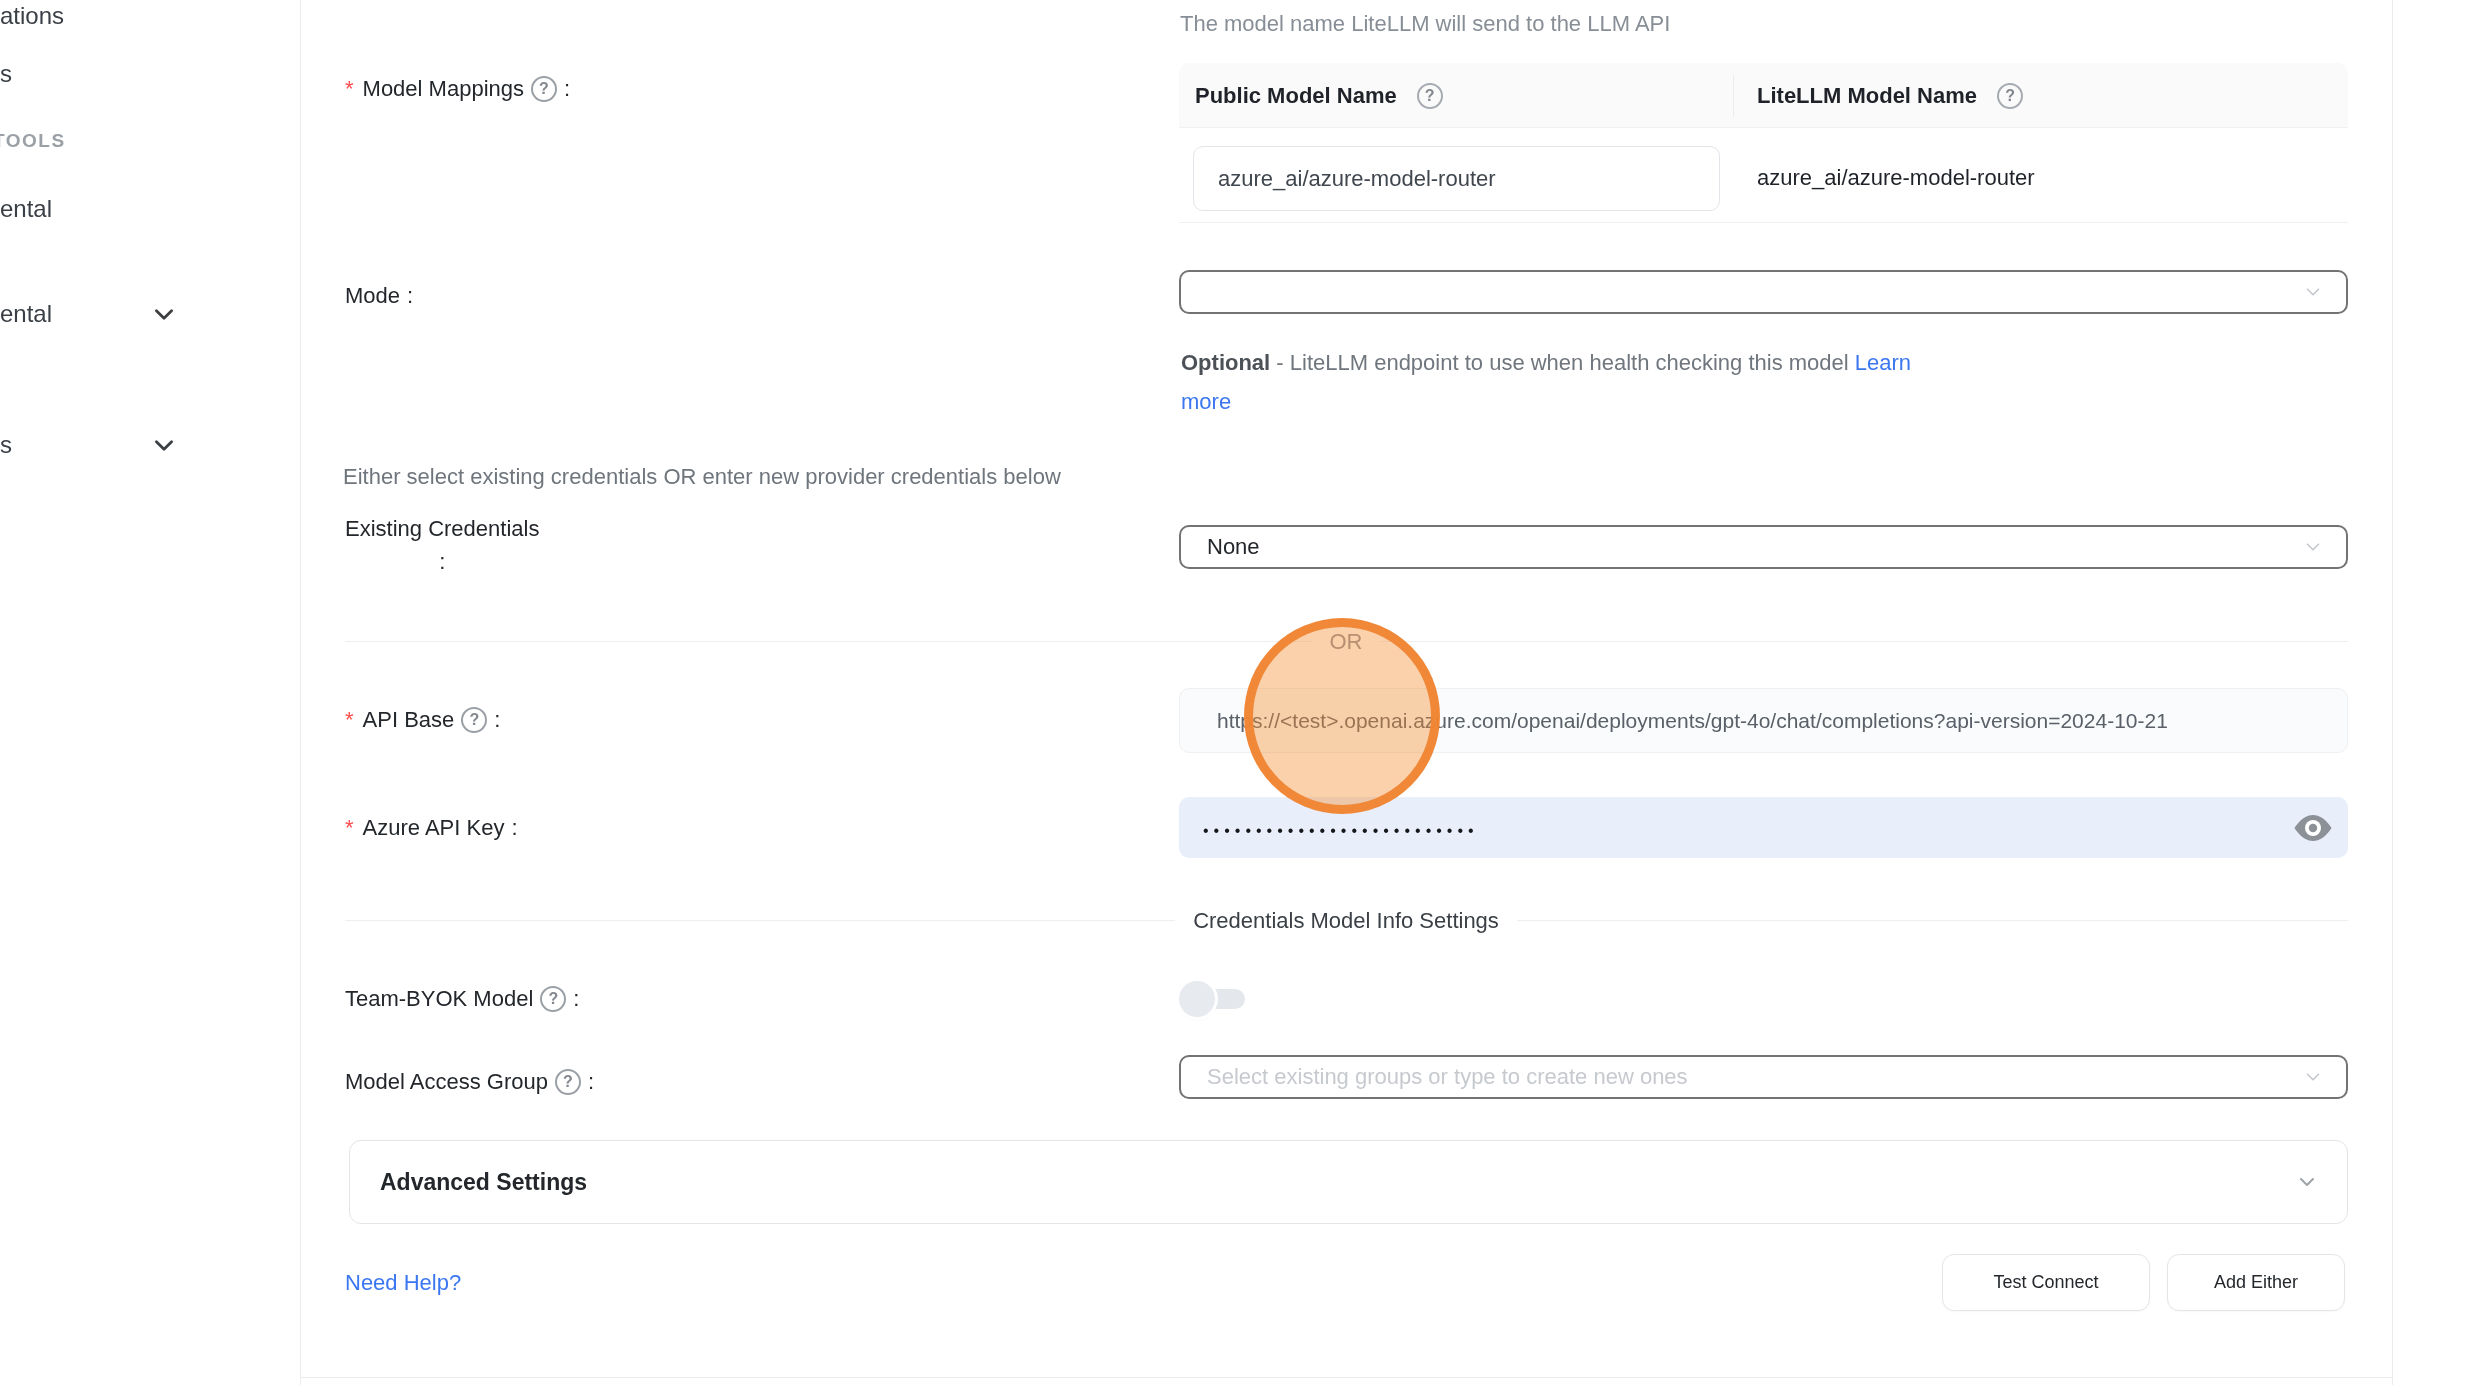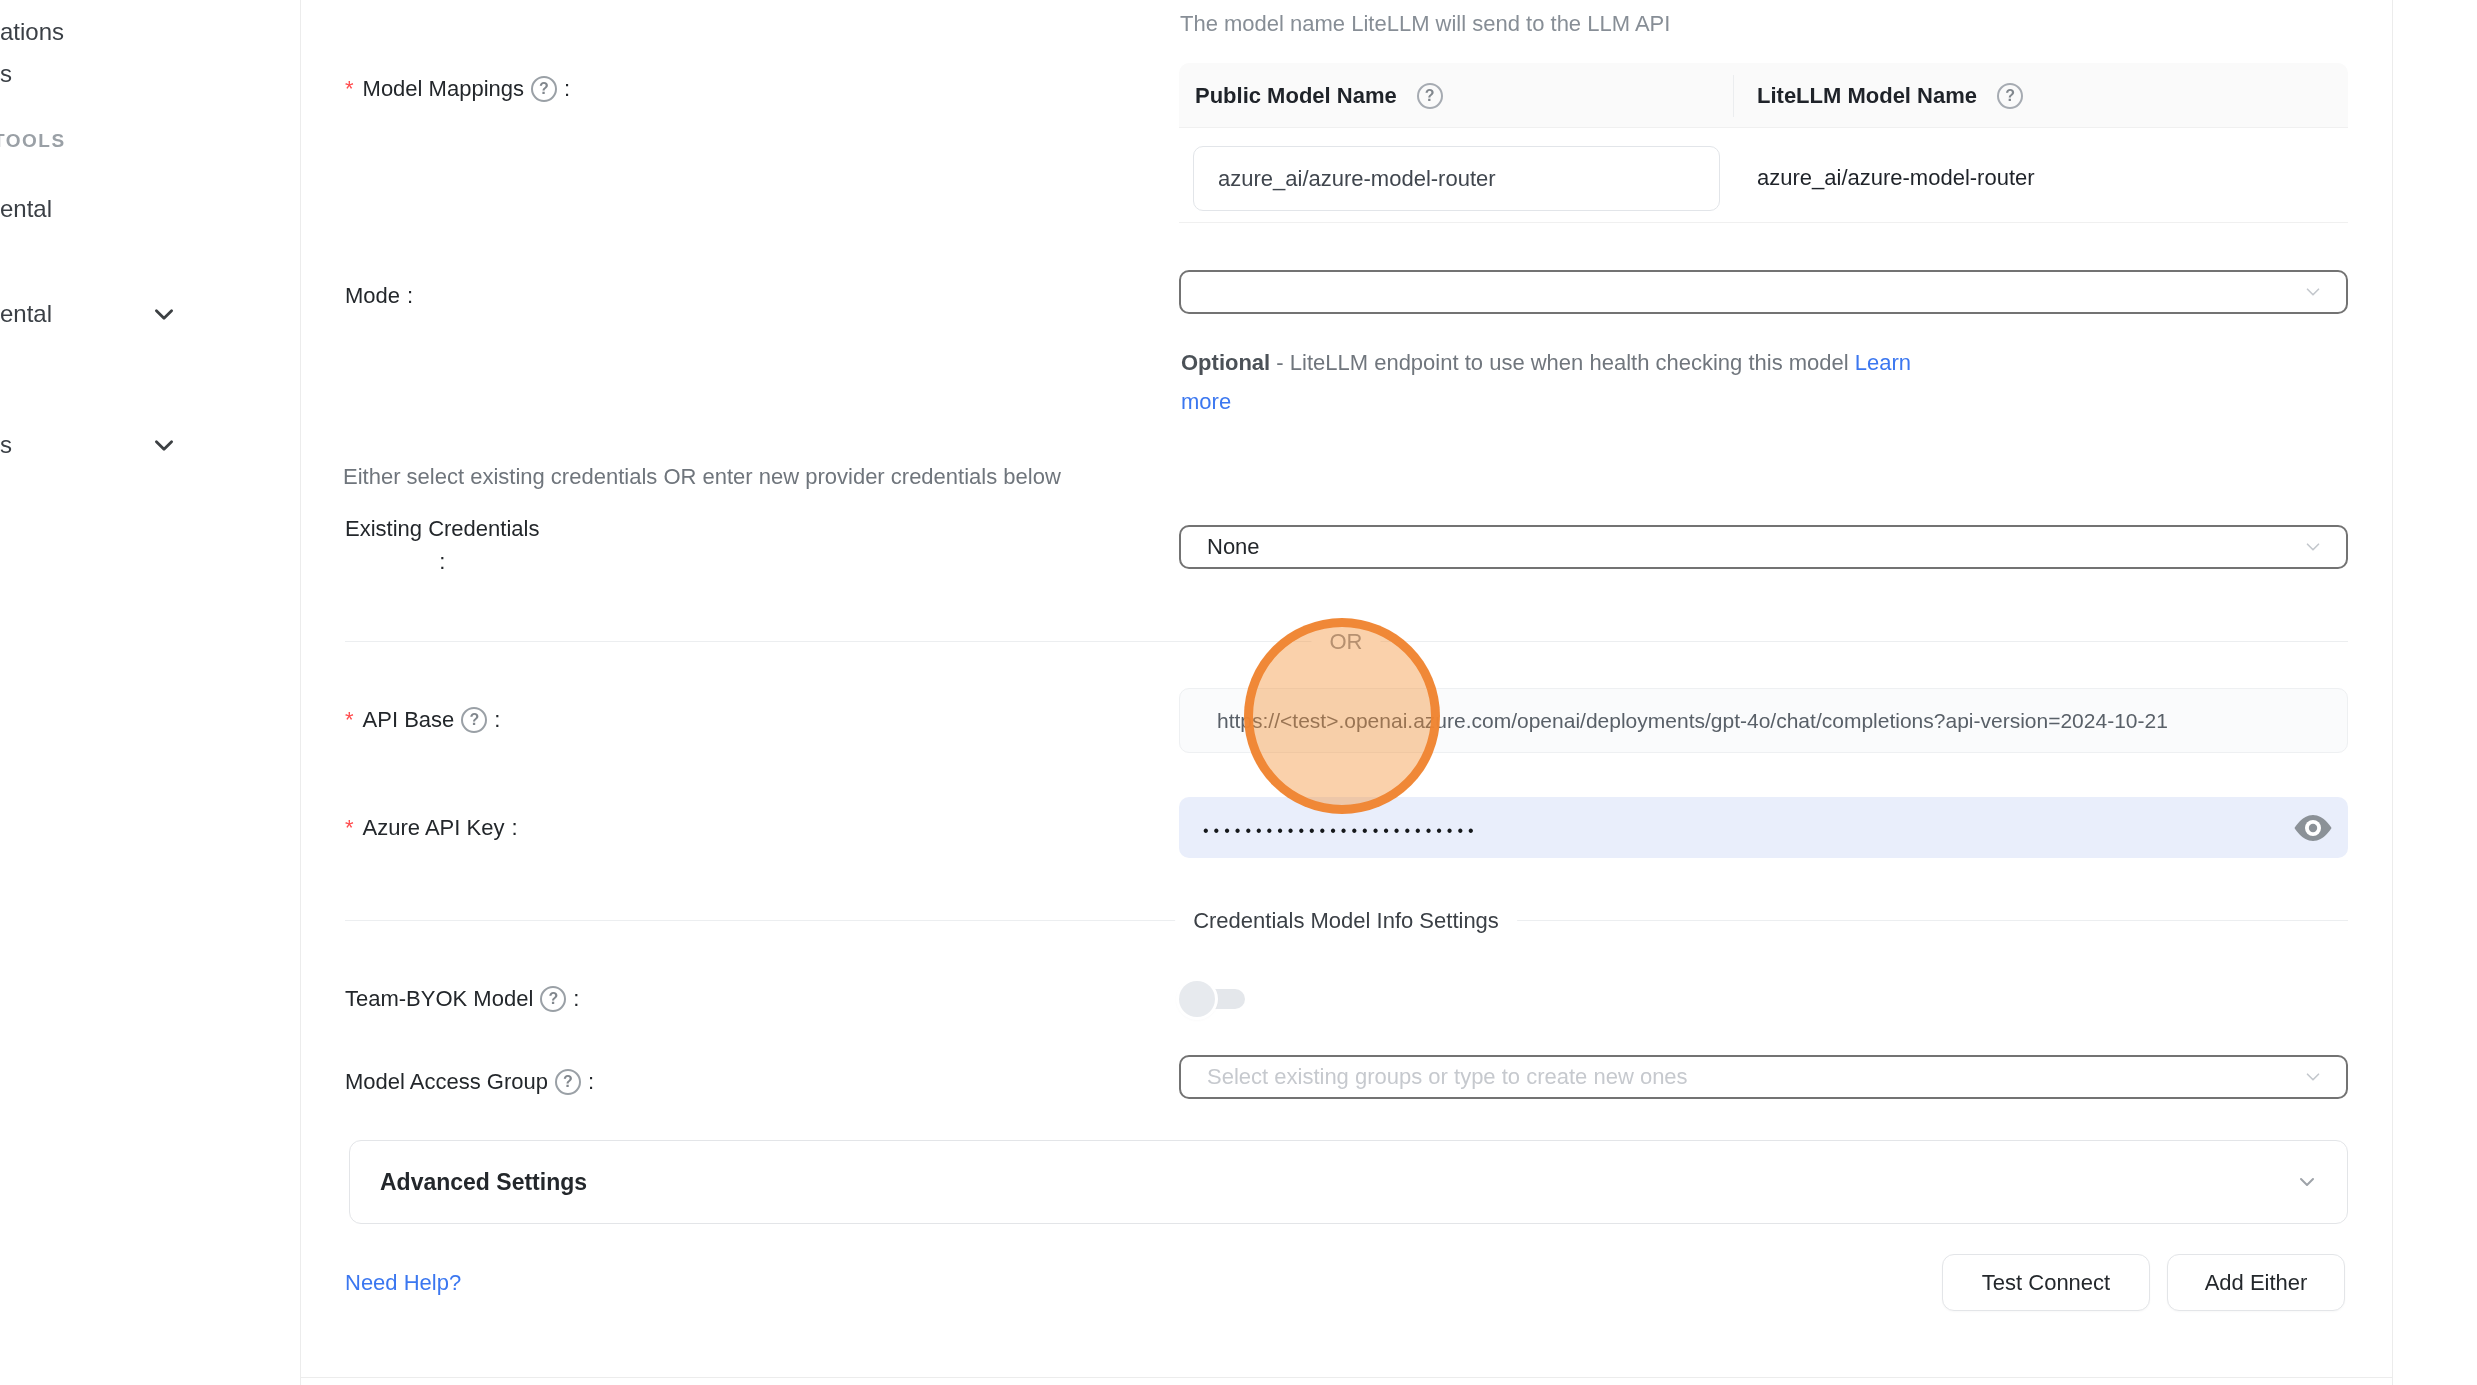--- a/index.html
+++ b/index.html
@@ -89,38 +89,38 @@
   .adv-panel { left:349px; top:1140px; width:1999px; height:84px; background:#fff;
     border:1px solid #e3e5e8; border-radius:12px; display:flex; align-items:center; padding:0 30px; }
   .adv-title { font-size:23px; font-weight:700; color:#23272b; }
 
   
   .link { color:#3b77f0; font-size:22px; cursor:pointer; }
   .btn {
     position:absolute; top:1254px; height:57px; background:#fff;
     border:1px solid #e3e5e8; border-radius:12px;
     display:flex; align-items:center; justify-content:center;
-    font-size:22px; color:#24282c; cursor:pointer;
+    font-size:18px; color:#24282c; cursor:pointer;
     box-shadow:0 1px 2px rgba(0,0,0,0.03);
   }
   .btn-test { left:1942px; width:208px; }
   .btn-add  { left:2167px; width:178px; }
 
   
   .click-circle {
     left:1244px; top:618px; width:196px; height:196px; border-radius:50%;
     background:rgba(243,146,55,0.42); border:9px solid rgba(239,132,48,0.95);
     z-index:50; pointer-events:none;
   }
 </style>
 </head>
 <body>
 
 <div class="abs sidebar">
-  <div class="side-frag" style="top:18px;">ations</div>
+  <div class="side-frag" style="top:2px;">ations</div>
   <div class="side-frag" style="top:60px;">s</div>
   <div class="side-section" style="top:130px;">TOOLS</div>
   <div class="side-frag" style="top:195px;">ental</div>
   <div class="side-frag" style="top:300px;">ental</div>
   <svg class="side-chevron" style="left:151px; top:301px;" viewBox="0 0 24 24">
     <path d="M5 9 L12 16 L19 9" fill="none" stroke="#3c4043" stroke-width="2.6" stroke-linecap="round" stroke-linejoin="round"></path>
   </svg>
   <div class="side-frag" style="top:431px;">s</div>
   <svg class="side-chevron" style="left:151px; top:432px;" viewBox="0 0 24 24">
     <path d="M5 9 L12 16 L19 9" fill="none" stroke="#3c4043" stroke-width="2.6" stroke-linecap="round" stroke-linejoin="round"></path>

